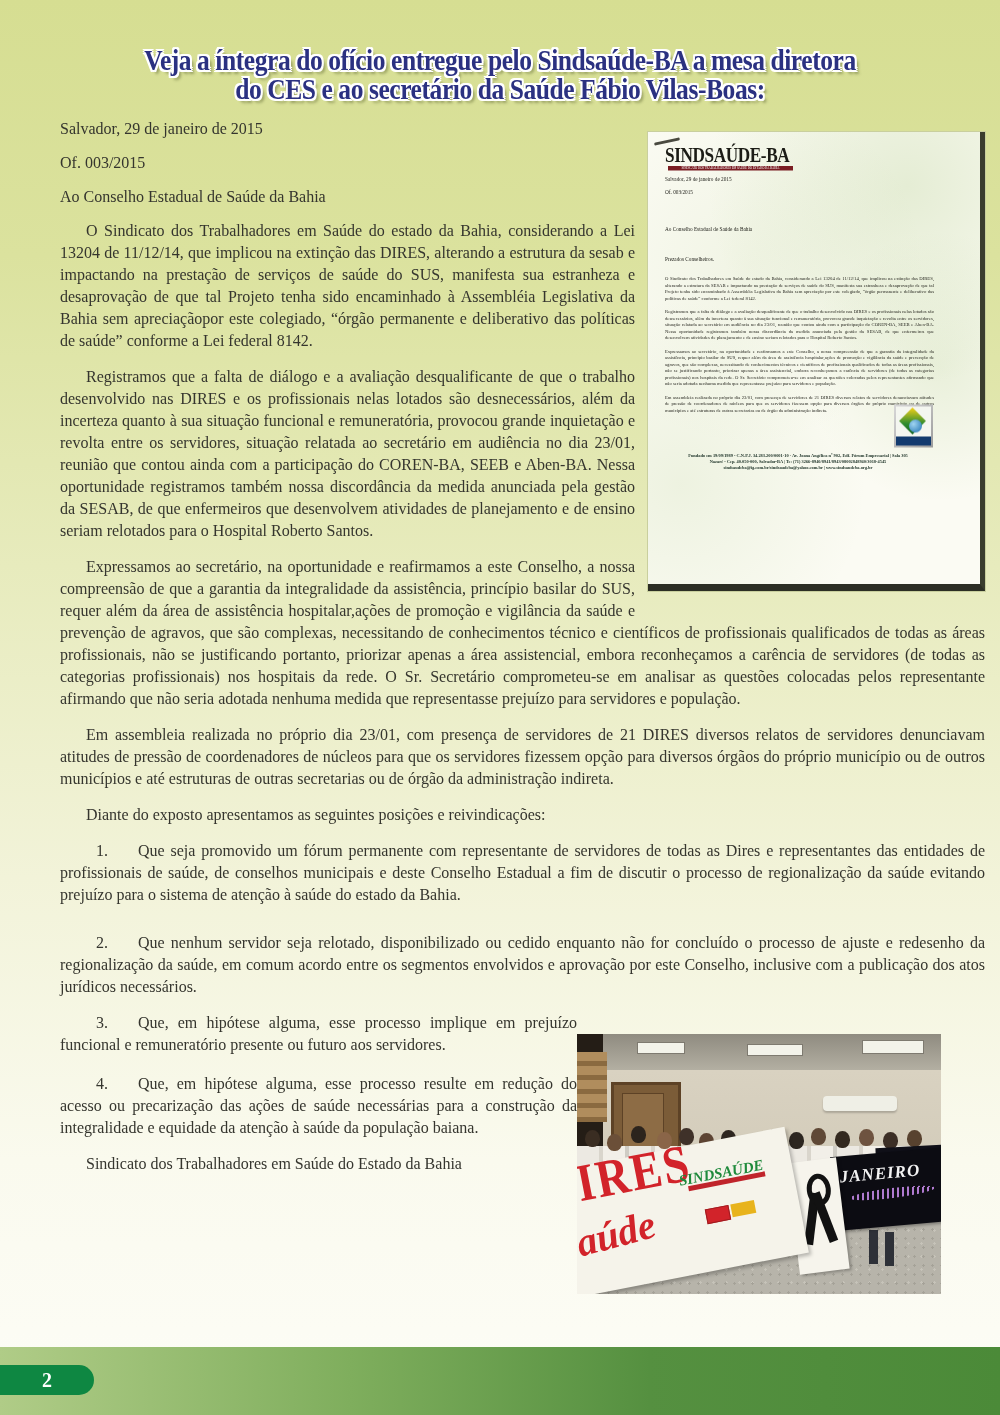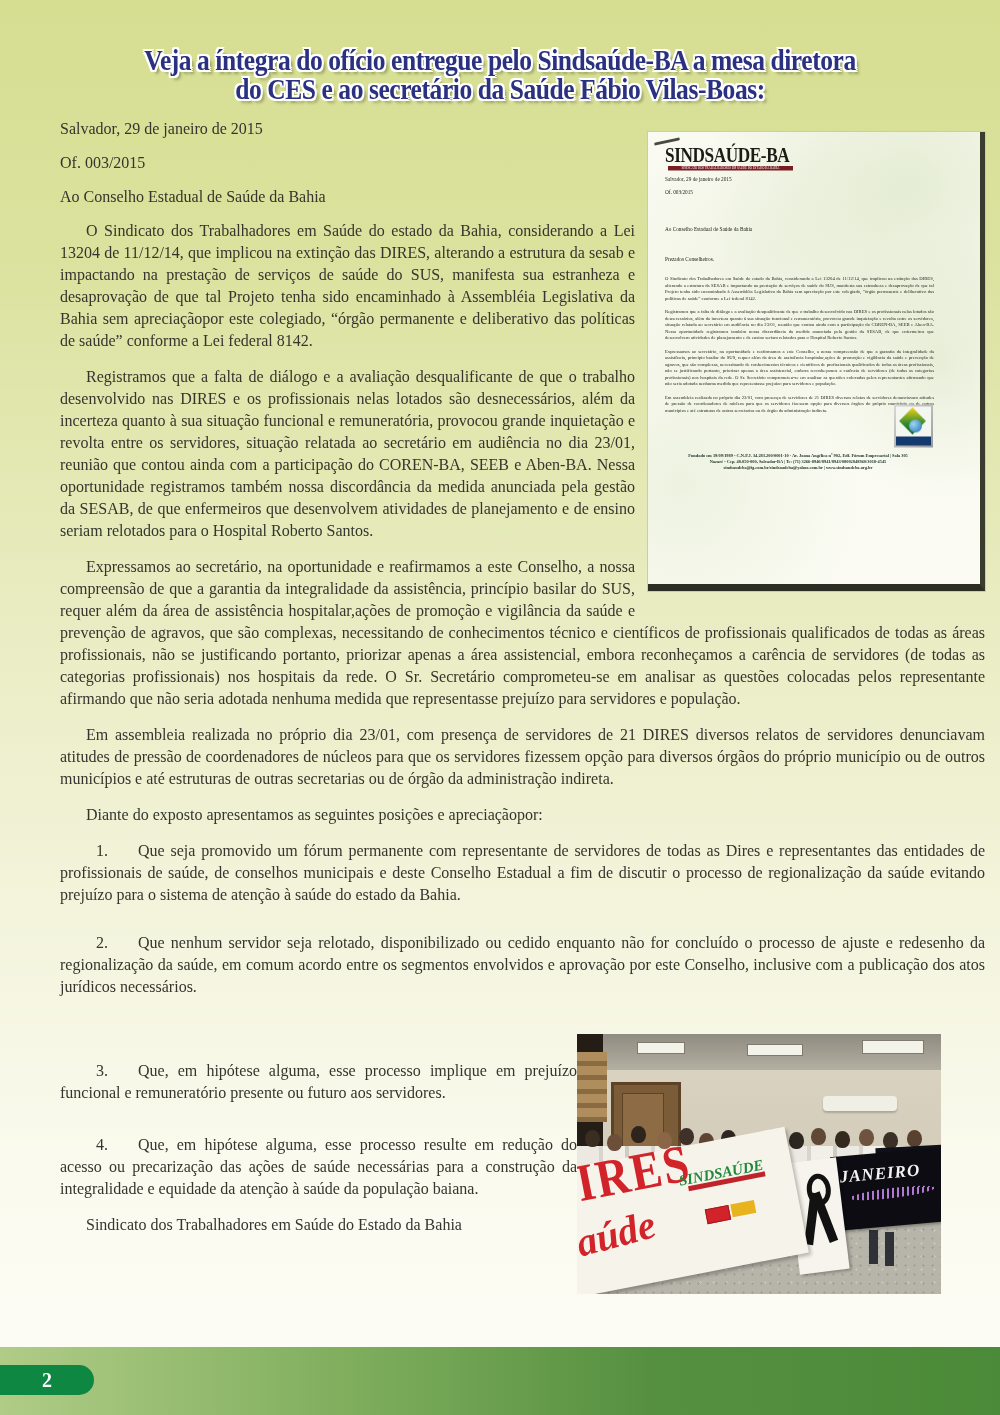--- a/index.html
+++ b/index.html
@@ -48,21 +48,21 @@
   .scan-p{ font-size:9.4px; line-height:13px; text-align:justify; margin:0 0 10px 0; color:#26261f;}
   .scan-emblem{ position:absolute; right:30px; top:545px; width:78px; height:86px; background:linear-gradient(135deg,#d8d8d8,#9a9a9a); padding:4px; box-sizing:border-box;}
   .emblem-inner{ position:relative; width:100%; height:100%; background:#f4f6f0; overflow:hidden;}
   .emblem-diamond{ position:absolute; left:14px; top:10px; width:38px; height:38px; background:linear-gradient(135deg,#f4d018 0%,#2e8b2e 60%,#10601e 100%); transform:rotate(45deg);}
   .emblem-globe{ position:absolute; left:26px; top:26px; width:26px; height:26px; border-radius:50%; background:radial-gradient(circle at 35% 35%,#9fd4f0,#1c6fb0);}
   .emblem-band{ position:absolute; left:0; bottom:0; width:100%; height:18px; background:#123a6e; color:#fff; font-size:5px; line-height:8px; text-align:center; overflow:hidden;}
   .scan-footer{ position:absolute; left:0; top:640px; width:600px; text-align:center; font-size:8.8px; font-weight:bold; line-height:12.5px; color:#20352a;}
   
   .two-col{ display:flex; margin-top:8px;}
   .col-left{ width:520px;}
-  .col-left p{ text-align:justify;margin-top:48px;}
+  .col-left p{ text-align:justify;}
   .sig{ margin-top:10px !important; text-indent:26px; text-align:left !important;}
   .photo{
     margin:22px 44px 0 auto; width:364px; height:260px; position:relative; overflow:hidden;
     background:#d8d1c0; flex:none;
   }
   .ph-ceiling{ position:absolute; left:0; top:0; width:100%; height:36px; background:linear-gradient(#8f8b80,#b3afa2);}
   .ph-light{ position:absolute; background:#f3f3ea; border:1px solid #7e7a70;}
   .ph-wall{ position:absolute; left:0; top:36px; width:100%; height:150px; background:linear-gradient(#d9d2c1,#cfc8b6);}
   .ph-darkleft{ position:absolute; left:0; top:0; width:26px; height:170px; background:#241d16;}
   .ph-stairs{ position:absolute; left:0; top:18px; width:30px; height:70px; background:repeating-linear-gradient(#b08d5d 0 9px,#8a6a40 9px 14px);}
@@ -143,29 +143,29 @@
     </aside>
 
     <p class="meta">Salvador, 29 de janeiro de 2015</p>
     <p class="meta" style="margin-top:24px">Of. 003/2015</p>
     <p class="meta" style="margin-top:24px;margin-bottom:22px">Ao Conselho Estadual de Saúde da Bahia</p>
 
     <p class="body-p">O Sindicato dos Trabalhadores em Saúde do estado da Bahia, considerando a Lei 13204 de 11/12/14, que implicou na extinção das DIRES, alterando a estrutura da sesab e impactando na prestação de serviços de saúde do SUS, manifesta sua estranheza e desaprovação de que tal Projeto tenha sido encaminhado à Assembléia Legislativa da Bahia sem apreciaçãopor este colegiado, “órgão permanente e deliberativo das políticas de saúde” conforme a Lei federal 8142.</p>
     <p class="body-p">Registramos que a falta de diálogo e a avaliação desqualificante de que o trabalho desenvolvido nas DIRES e os profissionais nelas lotados são desnecessários, além da incerteza quanto à sua situação funcional e remuneratória, provocou grande inquietação e revolta entre os servidores, situação relatada ao secretário em audiência no dia 23/01, reunião que contou ainda com a participação do COREN-BA, SEEB e Aben-BA. Nessa oportunidade registramos também nossa discordância da medida anunciada pela gestão da SESAB, de que enfermeiros que desenvolvem atividades de planejamento e de ensino seriam relotados para o Hospital Roberto Santos.</p>
     <p class="body-p">Expressamos ao secretário, na oportunidade e reafirmamos a este Conselho, a nossa compreensão de que a garantia da integralidade da assistência, princípio basilar do SUS, requer além da área de assistência hospitalar,ações de promoção e vigilância da saúde e prevenção de agravos, que são complexas, necessitando de conhecimentos técnico e científicos de profissionais qualificados de todas as áreas profissionais, não se justificando portanto, priorizar apenas a área assistencial, embora reconheçamos a carência de servidores (de todas as categorias profissionais) nos hospitais da rede.  O Sr. Secretário comprometeu-se em analisar as questões colocadas pelos representante afirmando que não seria adotada nenhuma medida que representasse prejuízo para servidores e população.</p>
     <p class="body-p">Em assembleia realizada no próprio dia 23/01, com presença de servidores de 21 DIRES diversos relatos de servidores denunciavam atitudes de pressão de coordenadores de núcleos para que os servidores fizessem opção para diversos órgãos do próprio município ou de outros municípios e até estruturas de outras secretarias ou de órgão da administração indireta.</p>
-    <p class="body-p">Diante do exposto apresentamos as seguintes posições e apreciaçãopor:</p>
+    <p class="body-p">Diante do exposto apresentamos as seguintes posições e reivindicações:</p>
 
     <p class="list"><span class="num">1.</span><span>Que seja promovido um fórum permanente com representante de servidores de todas as Dires e representantes das entidades de profissionais de saúde, de conselhos municipais e deste Conselho Estadual a fim de discutir o processo de regionalização da saúde evitando prejuízo para o sistema de atenção à saúde do estado da Bahia.</span></p>
     <p class="list extra-gap"><span class="num">2.</span><span>Que nenhum servidor seja relotado, disponibilizado ou cedido enquanto não for concluído o processo de ajuste e redesenho da regionalização da saúde, em comum acordo entre os segmentos envolvidos e aprovação por este Conselho, inclusive com a publicação dos atos jurídicos necessários.</span></p>
 
     <div class="two-col">
       <div class="col-left">
         <p class="list"><span class="num">3.</span><span>Que, em hipótese alguma, esse processo implique em prejuízo funcional e remuneratório presente ou futuro aos servidores.</span></p>
-        <p class="list" style="margin-top:30px"><span class="num">4.</span><span>Que, em hipótese alguma, esse processo resulte em redução do acesso ou precarização das ações de saúde necessárias para a construção da integralidade e equidade da atenção à saúde da população baiana.</span></p>
+        <p class="list" style="margin-top:17px"><span class="num">4.</span><span>Que, em hipótese alguma, esse processo resulte em redução do acesso ou precarização das ações de saúde necessárias para a construção da integralidade e equidade da atenção à saúde da população baiana.</span></p>
         <p class="sig">Sindicato dos Trabalhadores em Saúde do Estado da Bahia</p>
       </div>
 
       <figure class="photo">
         <div class="ph-wall"></div>
         <div class="ph-ceiling">
           <span class="ph-light" style="left:60px;top:8px;width:46px;height:10px"></span>
           <span class="ph-light" style="left:170px;top:10px;width:54px;height:10px"></span>
           <span class="ph-light" style="left:285px;top:6px;width:60px;height:12px"></span>
         </div>

